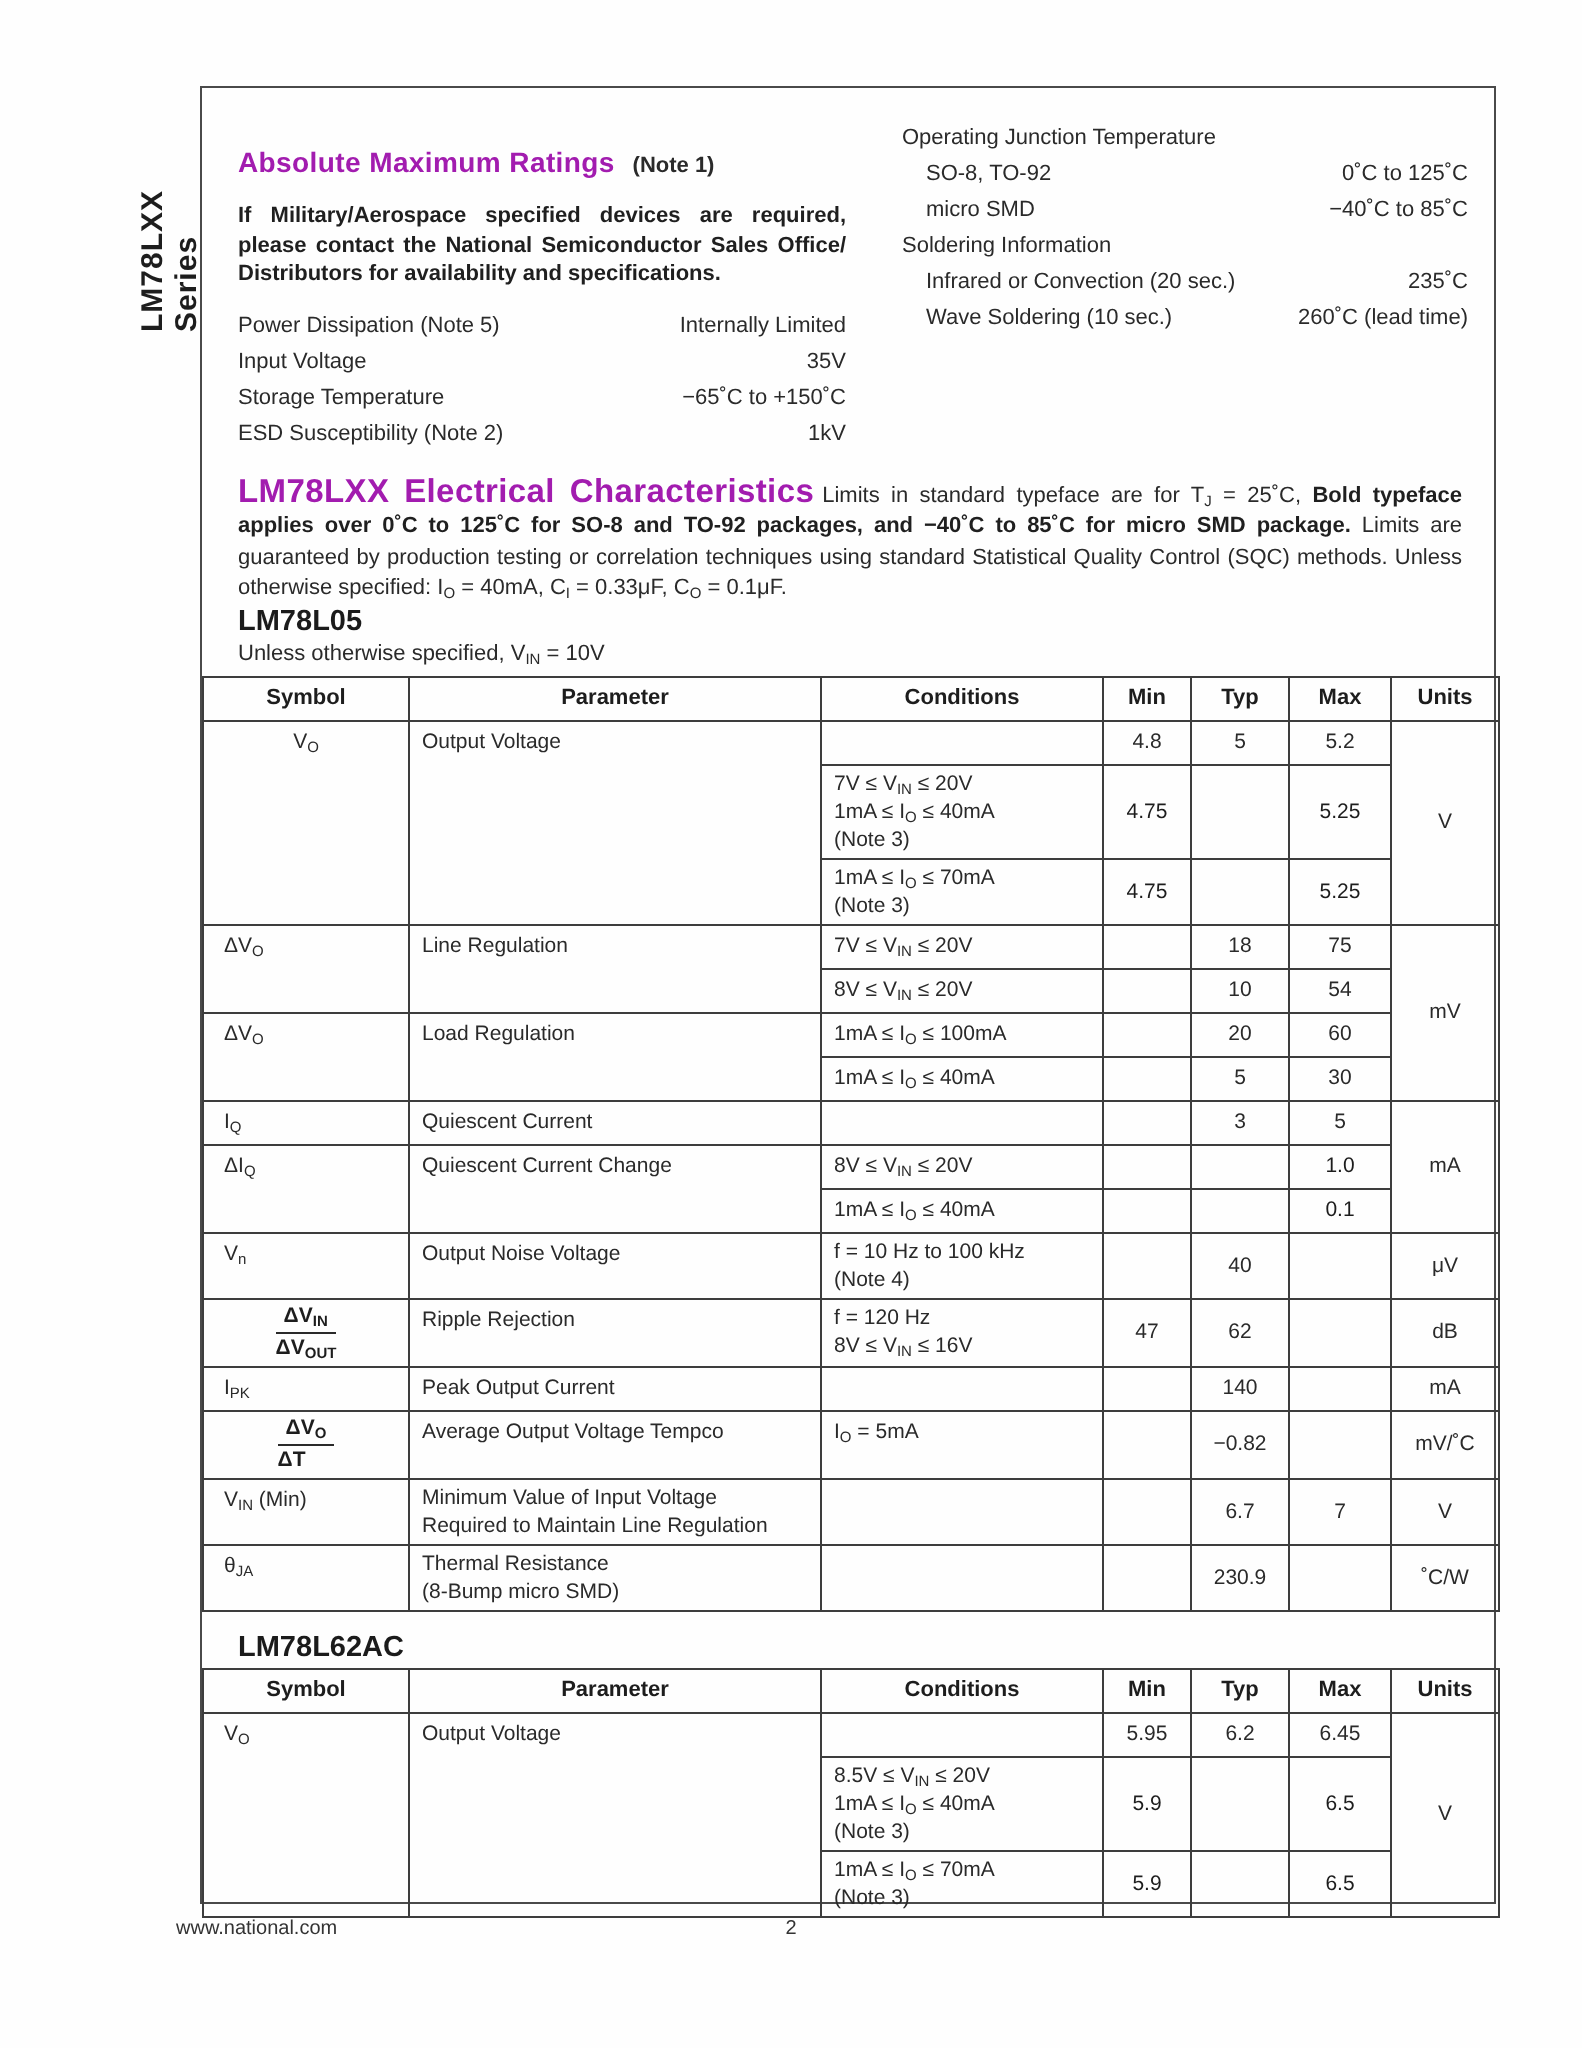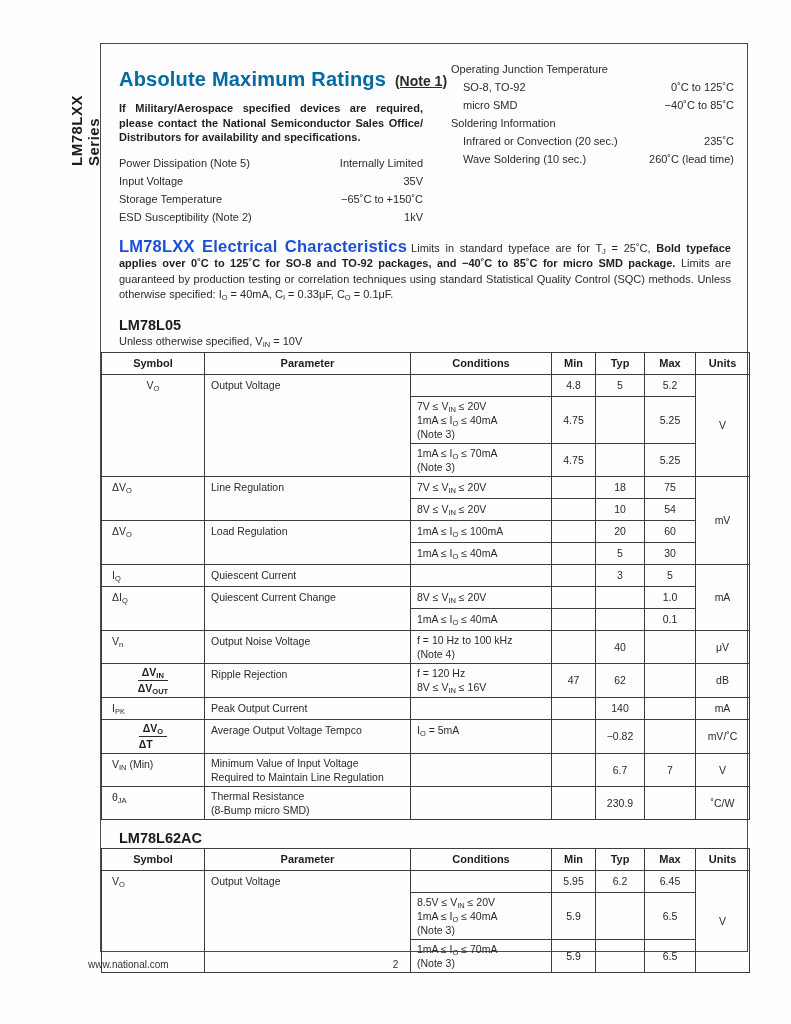--- a/index.html
+++ b/index.html
@@ -15,36 +15,36 @@
   }
   .frame {
     position:absolute; left:100px; top:43px; width:648px; height:909px;
     border:1.5px solid #4a4a4a; box-sizing:border-box; background:#fefefe;
   }
   
   .amr { display:flex; padding:13px 13px 0 18px; gap:28px; }
   .amr-left { width:304px; }
   .amr-right { flex:1; padding-top:3px; }
   .amr-title-line { margin:0 0 7px 0; white-space:nowrap; }
-  .amr-title { font-size:20px; font-weight:bold; color:#0369a1; letter-spacing:0.2px;text-align:right; }
-  .amr-note { font-size:14px; color:#2a2a2a;text-decoration:underline; }
+  .amr-title { font-size:14px; font-weight:bold; color:#a21caf; letter-spacing:0.2px;text-align:right; }
+  .amr-note { font-size:11px; color:#2a2a2a; }
   .warning { margin:0 0 9px 0; font-size:11px; font-weight:bold; line-height:14.5px; text-align:justify; color:#1f1f1f; }
   .spec-list { }
   .spec-row { display:flex; justify-content:space-between; font-size:11px; line-height:18px; color:#2a2a2a; }
   .spec-row.indent { padding-left:12px; }
   .spec-label { white-space:nowrap; }
   .spec-value { white-space:nowrap; text-align:right; }
   
   .elec { padding:13px 16px 0 18px; }
   .elec p { margin:0; font-size:11px; line-height:15.5px; text-align:justify; color:#2a2a2a; }
-  .elec-title { font-size:16.5px; font-weight:bold; color:#1d4ed8; letter-spacing:0.2px; padding-right:4px; }
+  .elec-title { font-size:16.5px; font-weight:bold; color:#a21caf; letter-spacing:0.2px; padding-right:4px; }
   .elec .bold-seg { font-weight:bold; color:#1f1f1f; }
   
   .devices { }
-  .device { margin-top:14px; }
+  .device { }
   .device + .device, .devices section:nth-child(2) { margin-top:10px; }
   .device-title { margin:0 0 2px 0; padding-left:18px; font-size:14.5px; font-weight:bold; color:#1b1b1b; }
   .device-subtitle { margin:0 0 5px 0; padding-left:18px; font-size:11px; color:#2a2a2a; }
   table.spec-table {
     border-collapse:collapse; table-layout:fixed; width:648px;
     font-size:10.5px; color:#2a2a2a;
   }
   .spec-table th {
     border:1px solid #3d3d3d; font-size:11px; font-weight:bold; color:#1d1d1d;
     height:19px; padding:1px 4px; text-align:center; vertical-align:middle;

